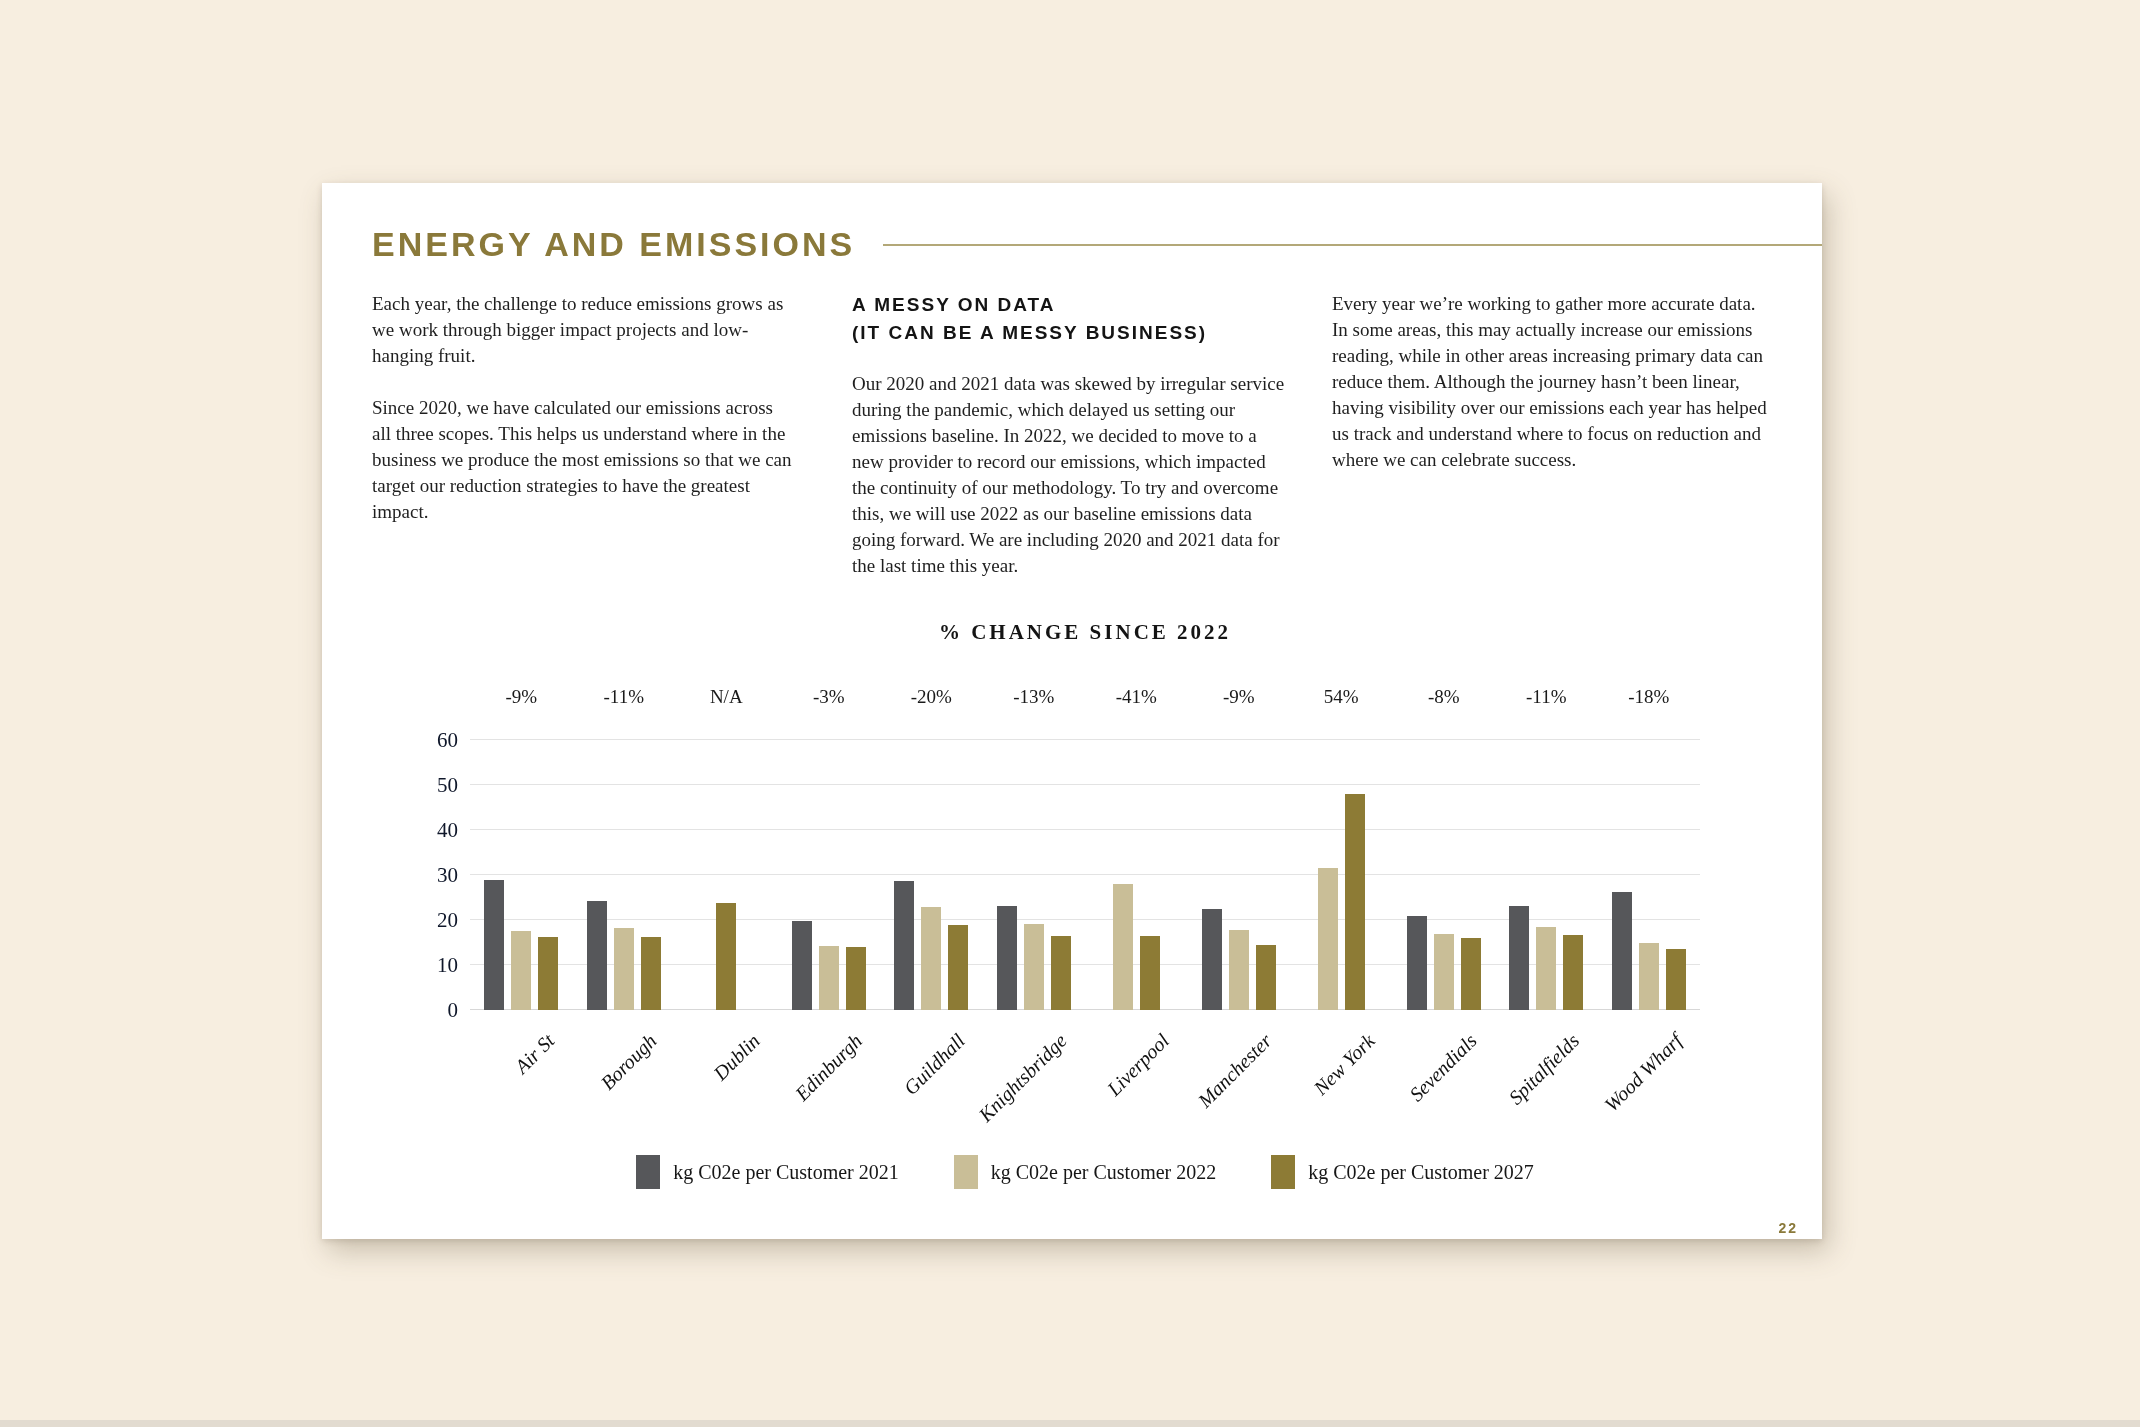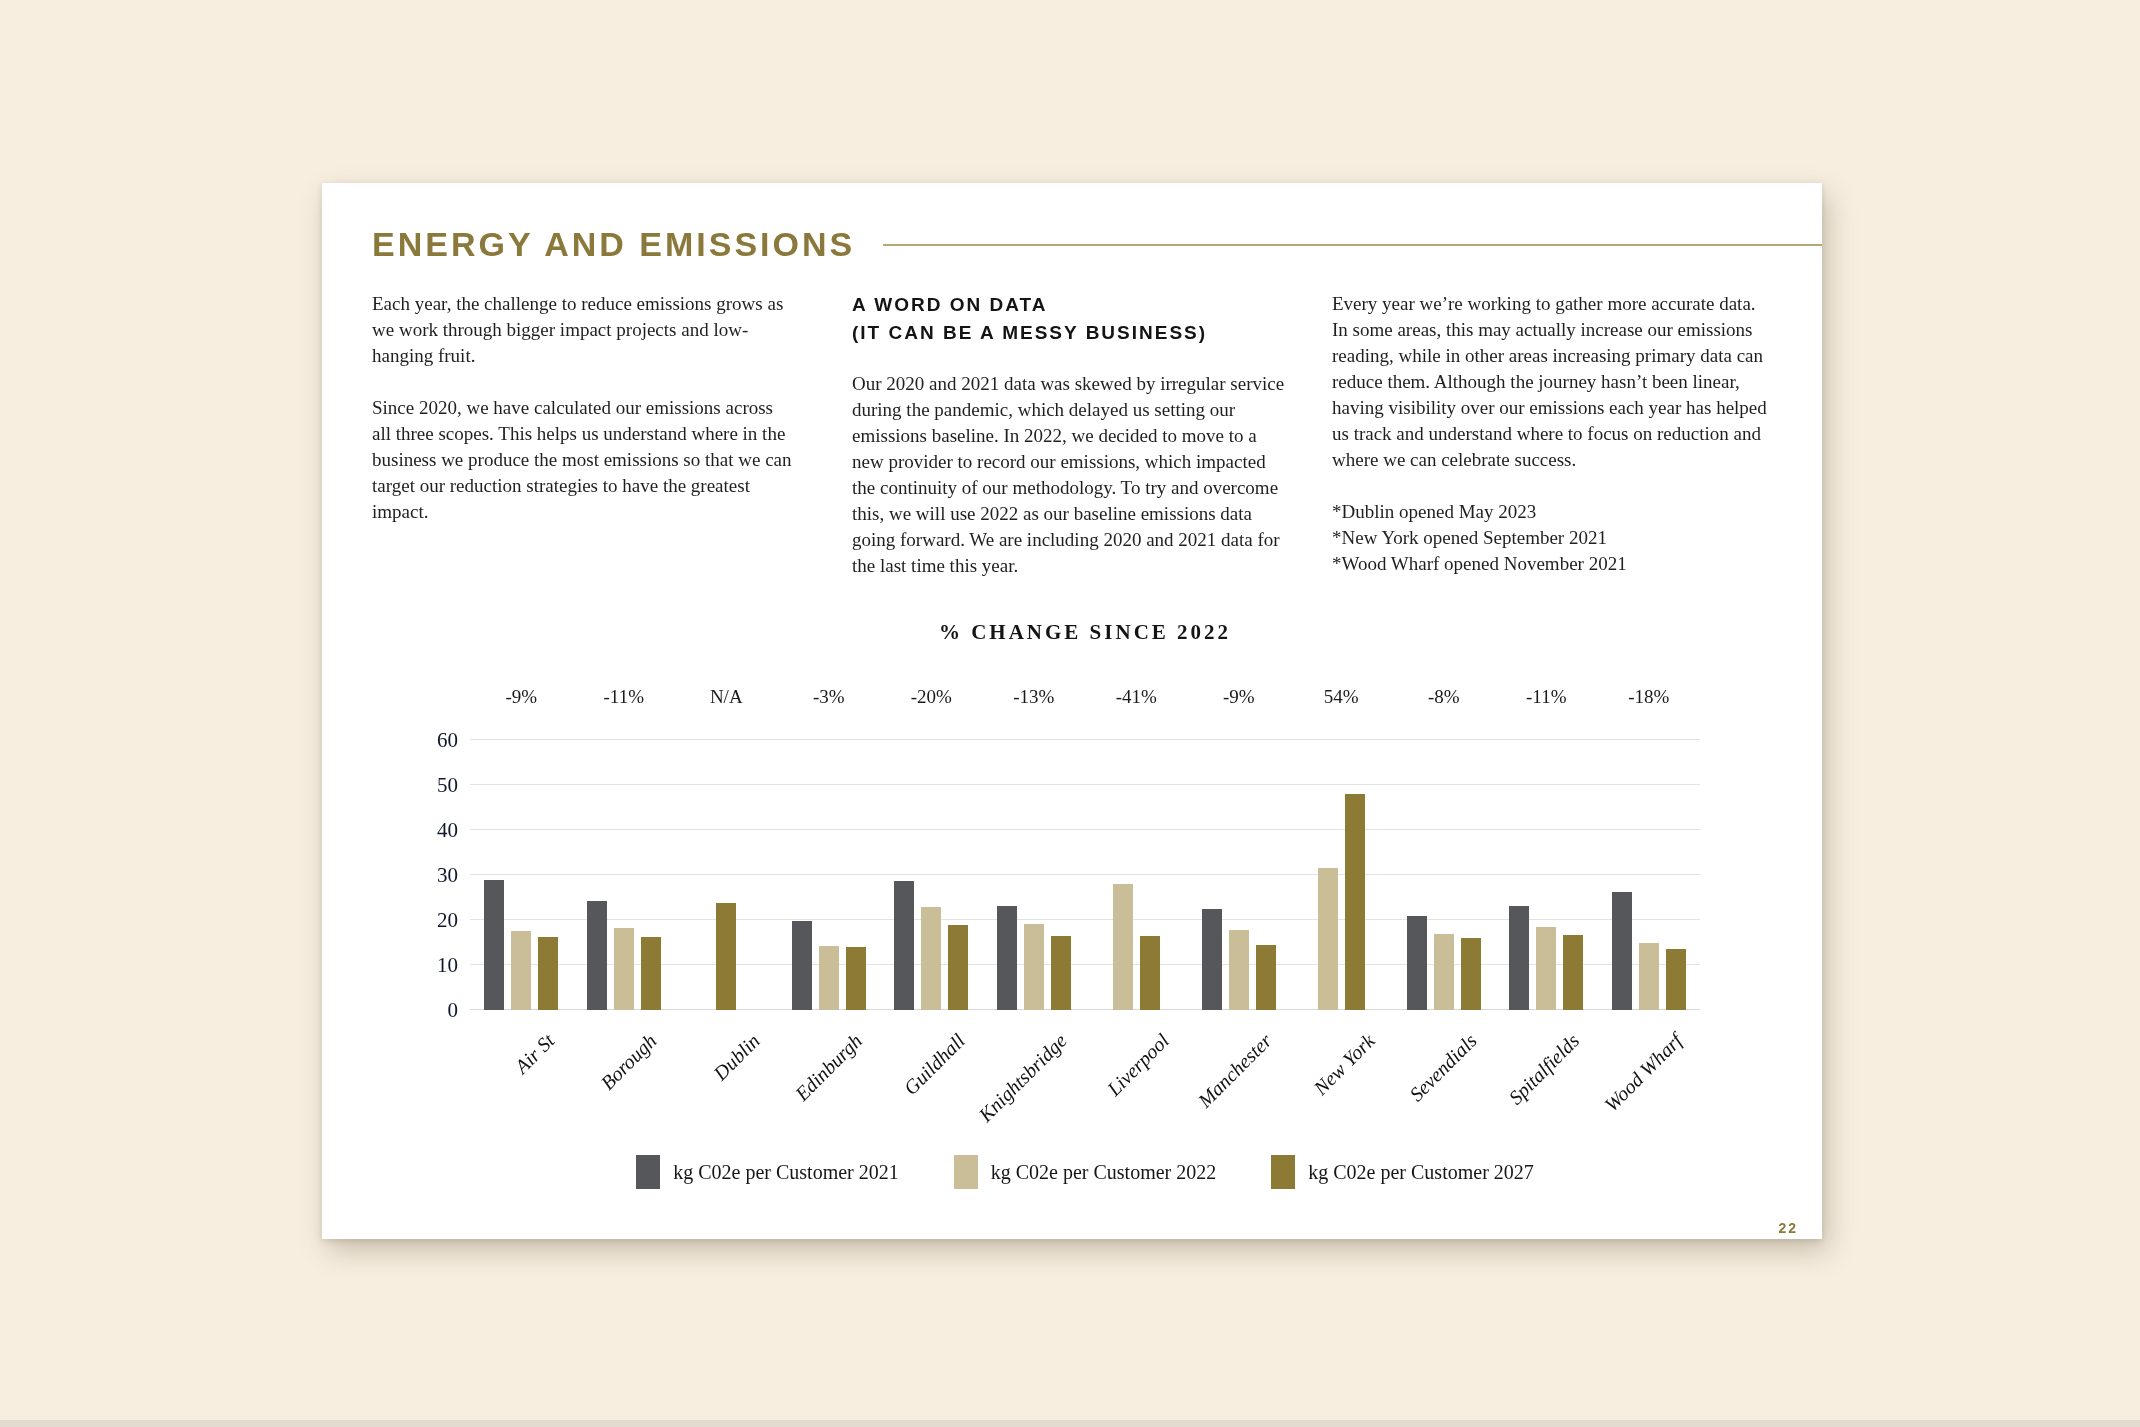--- a/index.html
+++ b/index.html
@@ -82,33 +82,28 @@
       <div class="title-rule"></div>
     </div>
 
     <div class="col col-1">
       <p>Each year, the challenge to reduce emissions grows as we work through bigger impact projects and low-hanging fruit.</p>
       <p>Since 2020, we have calculated our emissions across all three scopes. This helps us understand where in the business we produce the most emissions so that we can target our reduction strategies to have the greatest impact.</p>
     </div>
 
     <div class="col col-2">
       <div class="col-heading">
-        <div>A WORD ON DATA</div>
+        <div>A MESSY ON DATA</div>
         <div>(IT CAN BE A MESSY BUSINESS)</div>
       </div>
       <p>Our 2020 and 2021 data was skewed by irregular service during the pandemic, which delayed us setting our emissions baseline. In 2022, we decided to move to a new provider to record our emissions, which impacted the continuity of our methodology. To try and overcome this, we will use 2022 as our baseline emissions data going forward. We are including 2020 and 2021 data for the last time this year.</p>
     </div>
 
     <div class="col col-3">
       <p>Every year we’re working to gather more accurate data. In some areas, this may actually increase our emissions reading, while in other areas increasing primary data can reduce them. Although the journey hasn’t been linear, having visibility over our emissions each year has helped us track and understand where to focus on reduction and where we can celebrate success.</p>
-      <div class="notes">
-        <div>*Dublin opened May 2023</div>
-        <div>*New York opened September 2021</div>
-        <div>*Wood Wharf opened November 2021</div>
-      </div>
     </div>
 
     <div class="chart-title">% CHANGE SINCE 2022</div>
 
     <div class="pct-row">
         <div class="pct-cell">-9%</div>
         <div class="pct-cell">-11%</div>
         <div class="pct-cell">N/A</div>
         <div class="pct-cell">-3%</div>
         <div class="pct-cell">-20%</div>

